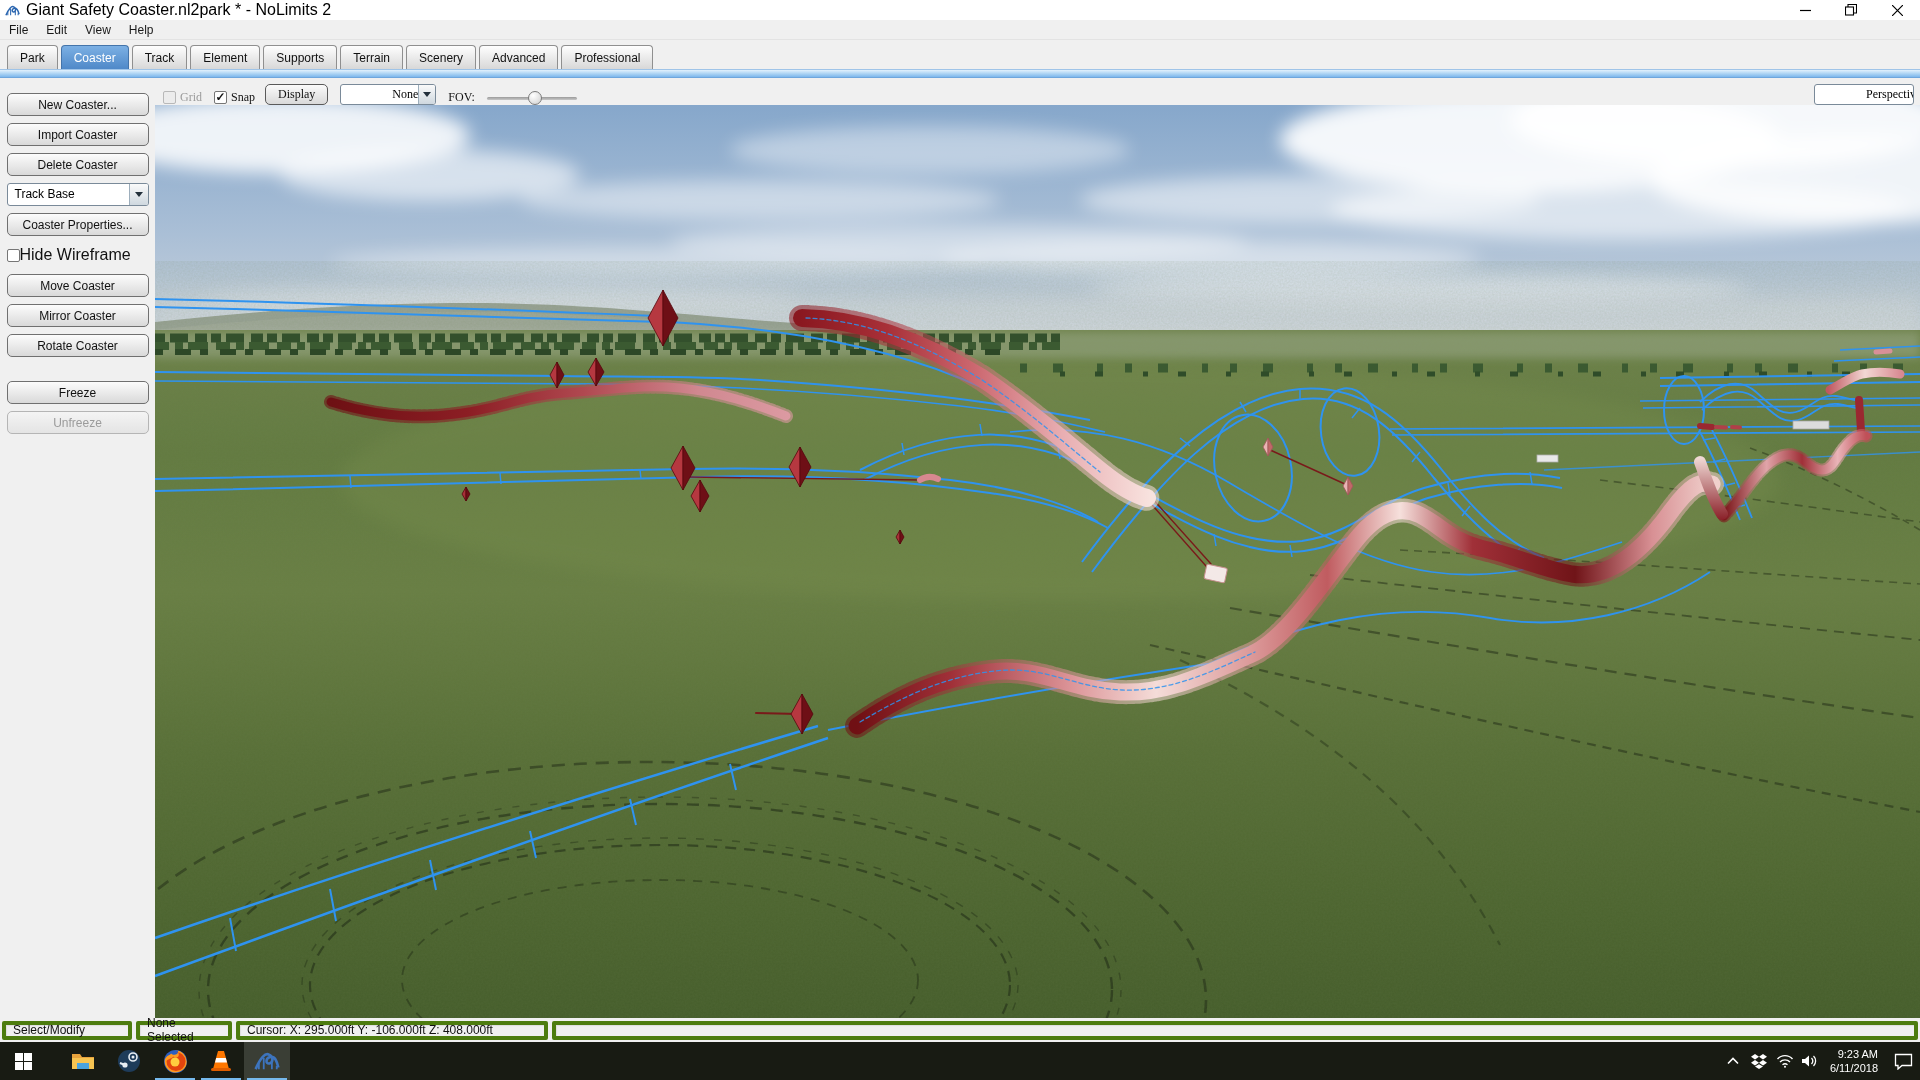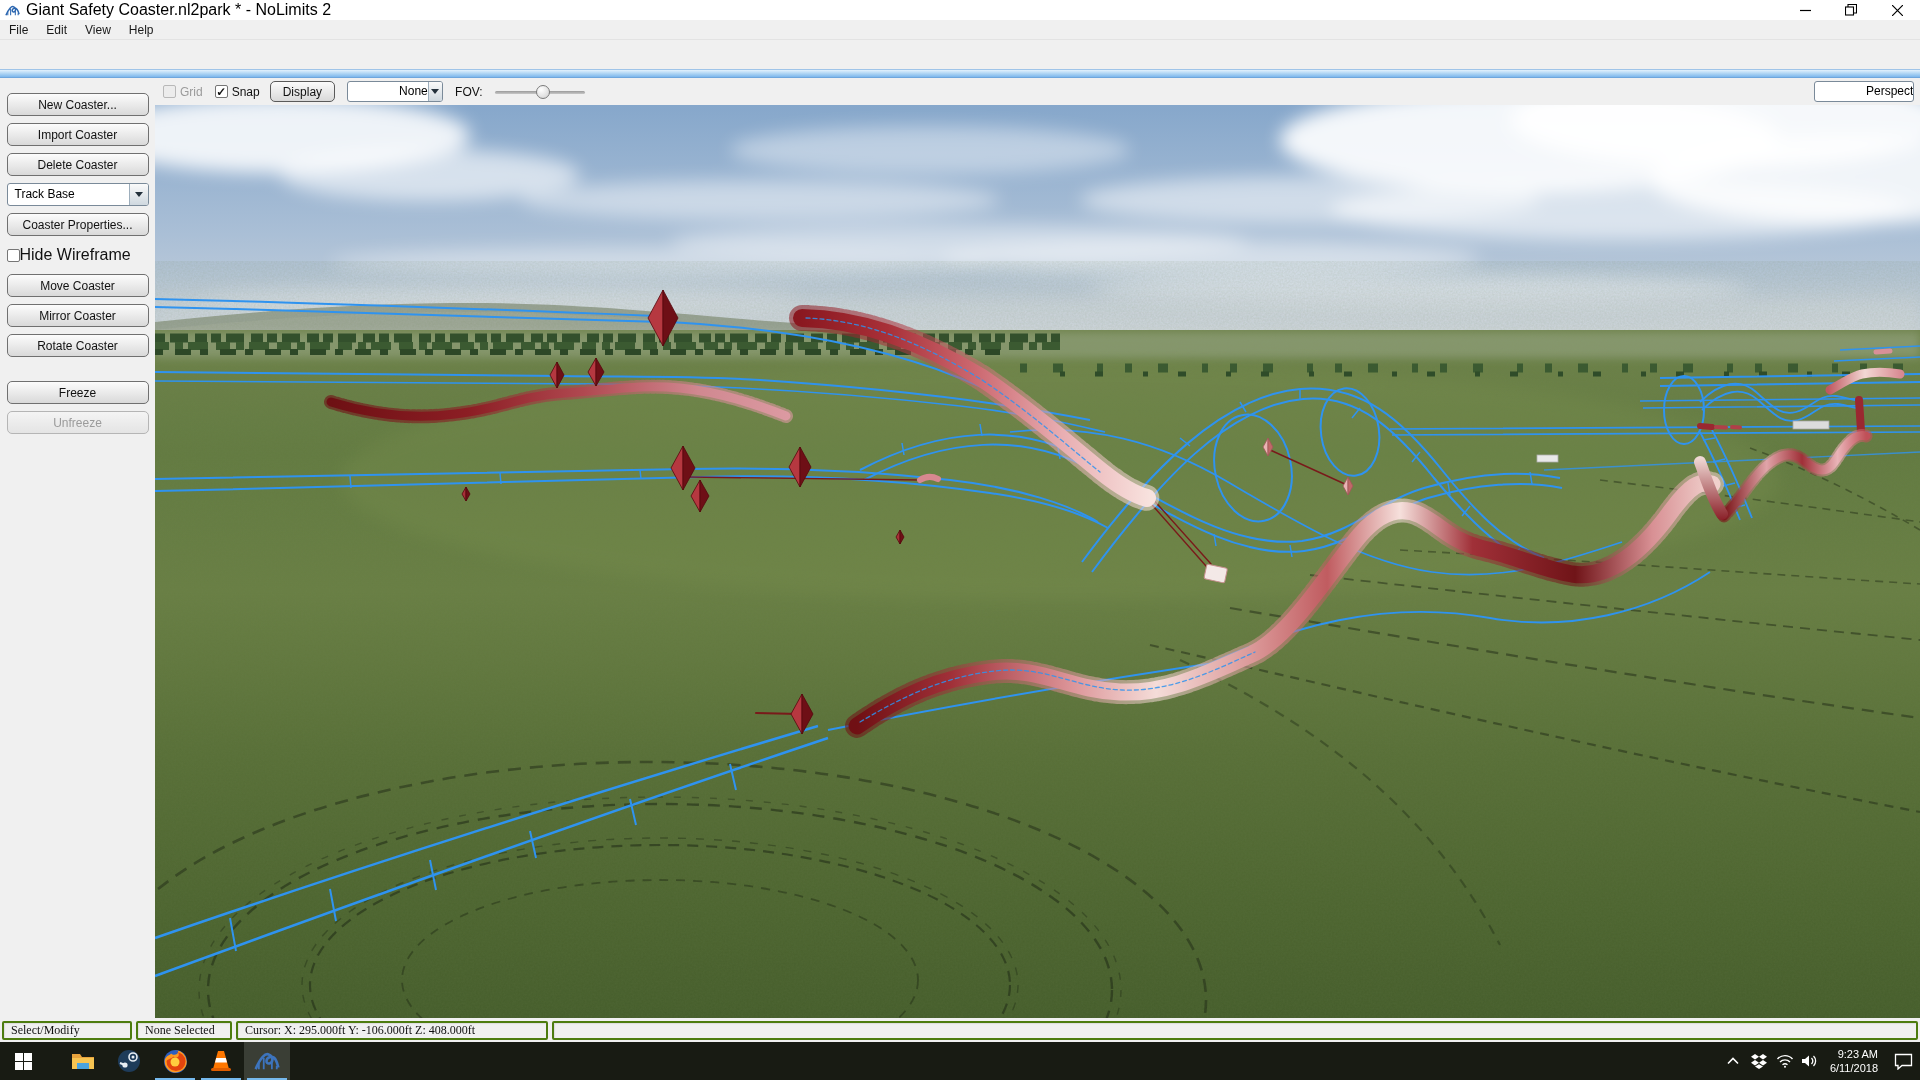--- a/index.html
+++ b/index.html
@@ -51,21 +51,21 @@
                    border-top:5px solid #23303b; }
   .sidebar-check { width:142px; display:flex; align-items:center; margin:3px 0 10px 0; }
   .cb { width:13px; height:13px; background:#fff; border:1px solid #767676; border-radius:2px;
         display:inline-flex; align-items:center; justify-content:center; font-size:12px; font-weight:bold; color:#111; }
   .cb.dim { background:#ececec; border-color:#b8b8b8; }
   .cb-label { font-size:16px; color:#111; }
   .gap { height:17px; flex:0 0 auto; }
 
   
   #toolbar { position:absolute; left:155px; top:78px; width:1765px; height:27px; background:#f0f0f0;
-             display:flex; align-items:center; font-size:12px; }
+             display:flex; align-items:flex-end; font-size:12px;font-family:Liberation Serif, serif; }
   #toolbar .grp { display:flex; align-items:center; }
   .tb-label { margin:0 4px; color:#111; }
   .tb-label.dim { color:#9b9b9b; }
   .tb-btn { height:21px; padding:0 12px; font-size:12px; color:#111; border:1px solid #5a5a5a; border-radius:5px;
             background:linear-gradient(#fbfbfb,#d9d9d9); display:flex; align-items:center; margin:0 6px; }
   .tb-combo { height:21px; width:96px; display:flex; border:1px solid #7a8a99; border-radius:3px; background:#fff;
               overflow:hidden; margin:0 6px;padding-left:44px; }
   .tb-combo .txt { flex:1; padding:2px 0 0 7px; }
   .slider { width:90px; height:14px; position:relative; margin-left:8px; }
   .slider .track { position:absolute; left:0; right:0; top:6px; height:3px; border-radius:2px;
@@ -74,23 +74,23 @@
                    border:1px solid #7b7b7b; background:radial-gradient(circle at 35% 30%, #ffffff, #cfcfcf); }
   #toolbar .right { margin-left:auto; margin-right:6px; }
 
   
   #viewport { position:absolute; left:155px; top:105px; width:1765px; height:913px; background:#9cb4ce; }
   #viewport svg { display:block; width:1765px; height:913px; }
 
   
   #statusbar { position:absolute; left:0; top:1018px; width:1920px; height:24px; background:#f0f0f0;
                display:flex; align-items:center; padding:0 2px; font-size:12px; color:#111; }
-  .cell { height:19px; border:2px solid #4d7c0f; border-radius:2px; background:#f0f0f0;
+  .cell { height:19px; border:4px solid #4d7c0f; border-radius:2px; background:#f0f0f0;
           display:flex; align-items:center; padding:0 7px; margin-right:4px;
-          box-shadow:inset 1px 1px 1px rgba(0,0,0,.08);font-family:Liberation Serif, serif; }
+          box-shadow:inset 1px 1px 1px rgba(0,0,0,.08); }
   .cell.c1 { width:130px; }
   .cell.c2 { width:96px; }
   .cell.c3 { width:312px; }
   .cell.fill { flex:1; margin-right:0; }
 
   
   #taskbar { position:absolute; left:0; top:1042px; width:1920px; height:38px; background:#181b13;
              display:flex; align-items:stretch; }
   .tb-slot { width:46px; display:flex; align-items:center; justify-content:center; position:relative; }
   .tb-slot.active { background:#3a3e35; }
@@ -130,20 +130,31 @@
     </div>
   </div>
 
   <div id="menubar">
     <span class="menu-item">File</span>
     <span class="menu-item">Edit</span>
     <span class="menu-item">View</span>
     <span class="menu-item">Help</span>
   </div>
 
+  <div id="tabbar">
+    <div class="tab">Park</div>
+    <div class="tab active">Coaster</div>
+    <div class="tab">Track</div>
+    <div class="tab">Element</div>
+    <div class="tab">Supports</div>
+    <div class="tab">Terrain</div>
+    <div class="tab">Scenery</div>
+    <div class="tab">Advanced</div>
+    <div class="tab">Professional</div>
+  </div>
 
   <div id="accent"></div>
 
   <div id="sidebar">
     <div class="sbtn">New Coaster...</div>
     <div class="sbtn">Import Coaster</div>
     <div class="sbtn">Delete Coaster</div>
     <div class="scombo">
       <span class="txt">Track Base</span>
       <span class="combo-arrow">

